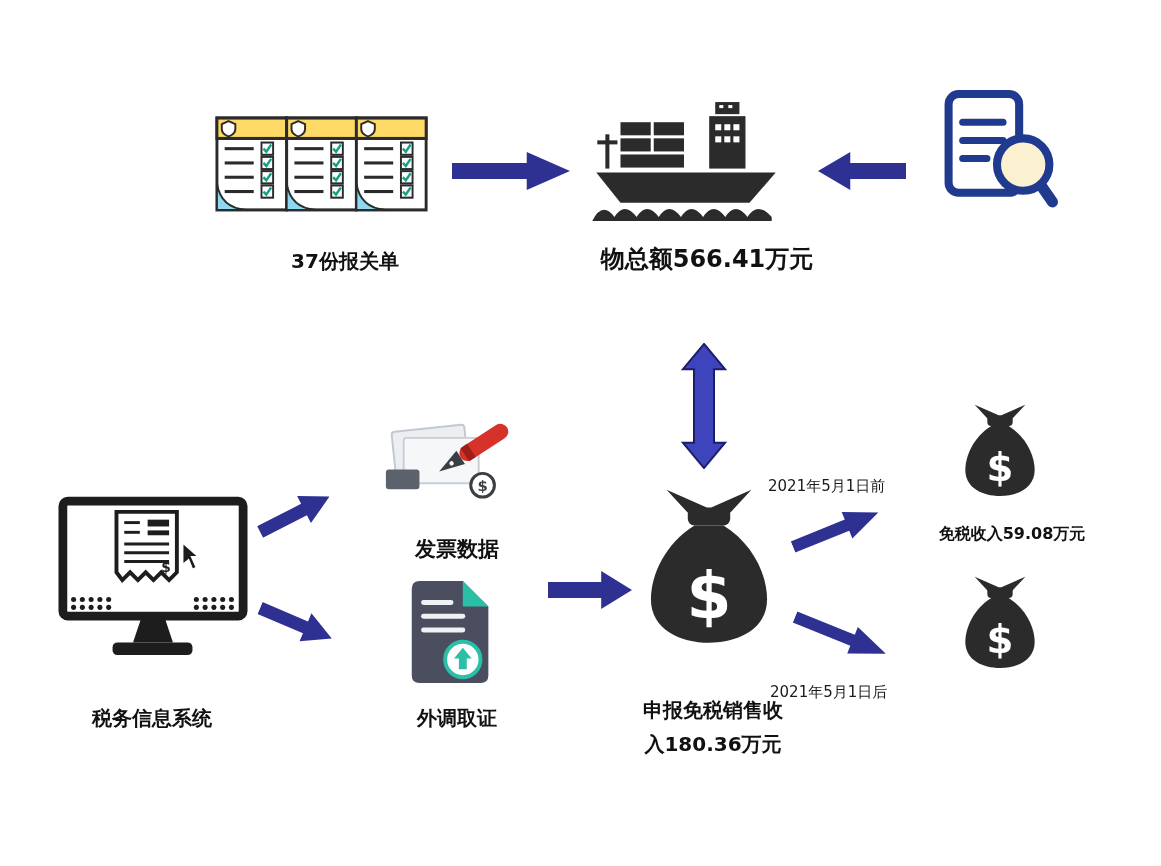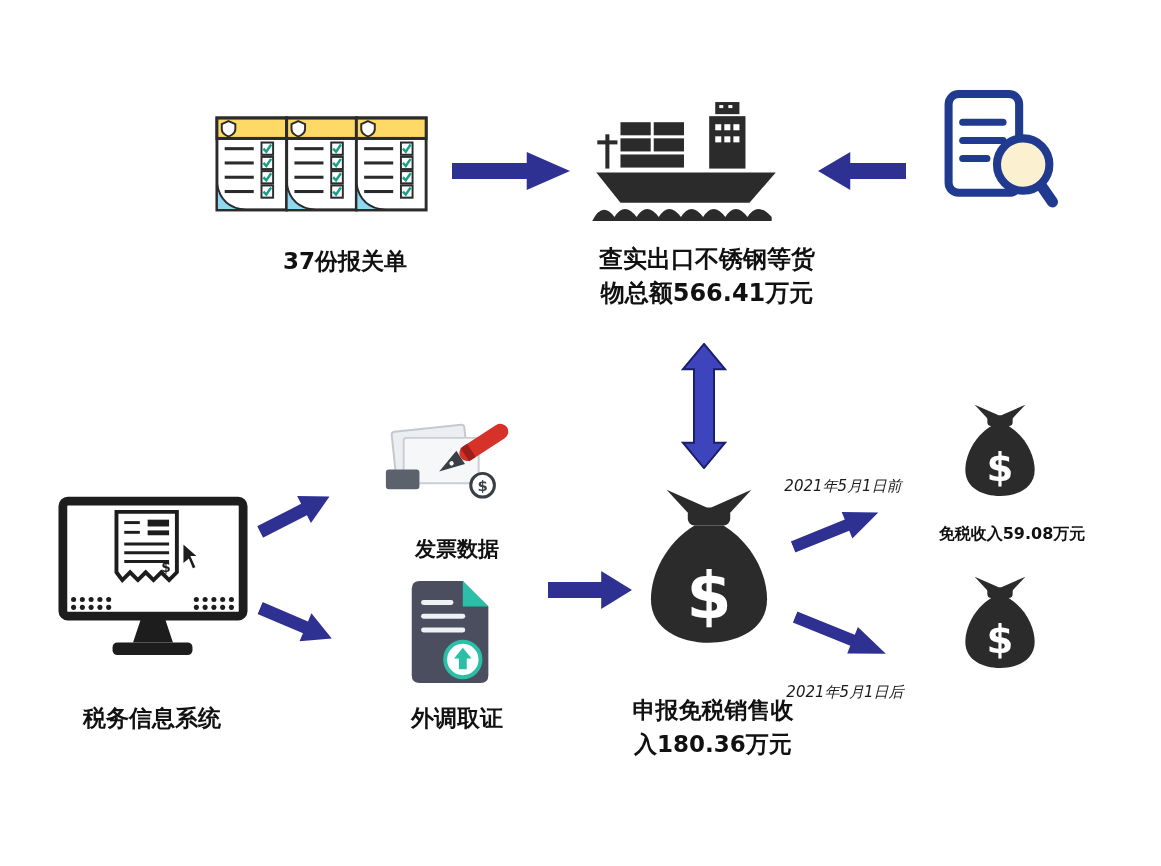--- a/index.html
+++ b/index.html
@@ -6,27 +6,27 @@
   .canvas{
     position:relative;width:1161px;height:866px;background:#ffffff;overflow:hidden;
     font-family:"DejaVu Sans","Liberation Sans",sans-serif;
   }
   .node{position:absolute;}
   .node svg{display:block;width:100%;height:100%;}
   .lbl{
     position:absolute;text-align:center;font-weight:bold;color:#111111;
     font-family:"DejaVu Sans","Liberation Sans",sans-serif;
   }
-  .lbl.big{font-size:23px;line-height:34px;}
+  .lbl.big{font-size:20px;line-height:34px;}
   .lbl.ship{font-size:24px;line-height:34px;}
   .lbl.med{font-size:21px;}
   .lbl.small-bold{font-size:16px;}
   .lbl.red{color:#e60012;}
   .note{
-    position:absolute;text-align:center;font-size:15px;color:#1a1a1a;font-weight:normal;font-style:italic;
+    position:absolute;text-align:left;font-size:15px;color:#1a1a1a;font-weight:normal;
   }
   .lbl span{display:block;}
   .arrow{position:absolute;}
   .arrow svg{display:block;width:100%;height:100%;}
   .rot{transform-origin:left center;}
 </style>
 </head>
 <body>
 
 <div class="canvas">
@@ -105,21 +105,20 @@
         <rect x="142" y="28" width="6" height="6"></rect>
         <rect x="124" y="40" width="6" height="6"></rect>
         <rect x="133" y="40" width="6" height="6"></rect>
         <rect x="142" y="40" width="6" height="6"></rect>
         <rect x="128" y="9" width="4" height="3"></rect>
         <rect x="137" y="9" width="4" height="3"></rect>
       </g>
     </svg>
   </div>
   <div class="lbl ship" style="left:547px;top:242px;width:320px">
-    <span>查实出口不锈钢等货</span>
     <span>物总额566.41万元</span>
   </div>
 
   <div class="arrow" style="left:818px;top:151px;width:88px;height:40px">
     <svg viewBox="0 0 120 40" preserveAspectRatio="none">
         <use href="#arrowL" fill="#2e3192"></use>
       </svg>
   </div>
 
   <div class="node" style="left:940px;top:88px;width:120px;height:126px">

